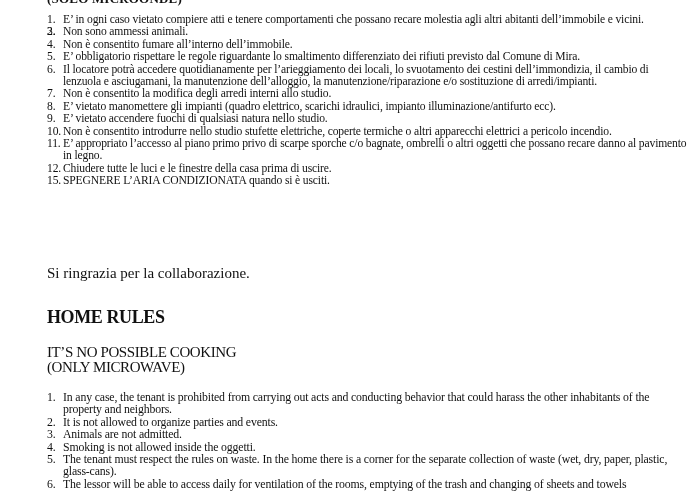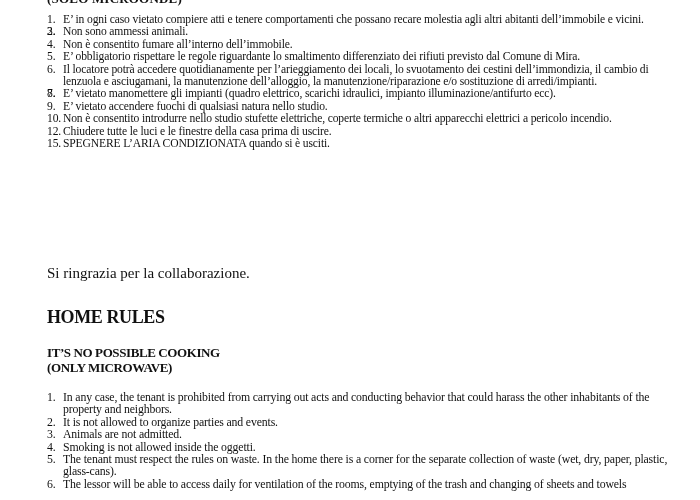--- a/index.html
+++ b/index.html
@@ -14,41 +14,42 @@
     letter-spacing: 0.2px; white-space: nowrap;
   }
   ol.rules { list-style: none; margin: 0; padding: 0; position: absolute; left: 47px; width: 640px; }
   ol.rules li { position: relative; padding-left: 16px; font-size: 11.6px; line-height: 12.4px; letter-spacing: -0.15px; }
   ol.rules li .num { position: absolute; left: 0; top: 0; }
   ol.rules li.wide .num { left: 0; }
   ol.rules li.wide { padding-left: 16px; }
   #it-list { top: 14px; }
   .thanks { position: absolute; left: 47px; top: 265px; font-size: 15px; }
   .h-home { position: absolute; left: 47px; top: 307px; font-weight: bold; font-size: 18px; letter-spacing: -0.4px; }
-  .h-cook { position: absolute; left: 47px; top: 345px; font-weight: bold; font-size: 13px; line-height: 15px; letter-spacing: -0.4px; }
+  .h-cook { position: absolute; left: 47px; top: 345px; font-weight: normal; font-size: 15px; line-height: 15px; letter-spacing: -0.4px; }
   #en-list { top: 391px; }
   #en-list li { font-size: 11.8px; line-height: 12.4px; }
 </style>
 </head>
 <body>
 
 <div class="page">
   <div class="top-heading">(SOLO MICROONDE)</div>
 
   <ol class="rules" id="it-list">
     <li><span class="num">1.</span><span>E’ in ogni caso vietato compiere atti e tenere comportamenti che possano recare molestia agli altri abitanti dell’immobile e vicini.</span></li>
     <li><span class="num">2.</span></li>
     <li><span class="num">3.</span><span>Non sono ammessi animali.</span></li>
     <li><span class="num">4.</span><span>Non è consentito fumare all’interno dell’immobile.</span></li>
     <li><span class="num">5.</span><span>E’ obbligatorio rispettare le regole riguardante lo smaltimento differenziato dei rifiuti previsto dal Comune di Mira.</span></li>
     <li><span class="num">6.</span><span>Il locatore potrà accedere quotidianamente per l’arieggiamento dei locali, lo svuotamento dei cestini dell’immondizia, il cambio di lenzuola e asciugamani, la manutenzione dell’alloggio, la manutenzione/riparazione e/o sostituzione di arredi/impianti.</span></li>
-    <li><span class="num">7.</span></li>
+    <li><span class="num">7.</span><span>Non è consentito la modifica degli arredi interni allo studio.</span></li>
     <li><span class="num">8.</span><span>E’ vietato manomettere gli impianti (quadro elettrico, scarichi idraulici, impianto illuminazione/antifurto ecc).</span></li>
     <li><span class="num">9.</span><span>E’ vietato accendere fuochi di qualsiasi natura nello studio.</span></li>
     <li class="wide"><span class="num">10.</span><span>Non è consentito introdurre nello studio stufette elettriche, coperte termiche o altri apparecchi elettrici a pericolo incendio.</span></li>
+    <li class="wide"><span class="num">11.</span><span>E’ appropriato l’accesso al piano primo privo di scarpe sporche c/o bagnate, ombrelli o altri oggetti che possano recare danno al pavimento in legno.</span></li>
     <li class="wide"><span class="num">12.</span><span>Chiudere tutte le luci e le finestre della casa prima di uscire.</span></li>
     <li class="wide"><span class="num">15.</span><span>SPEGNERE L’ARIA CONDIZIONATA quando si è usciti.</span></li>
   </ol>
 
   <div class="thanks">Si ringrazia per la collaborazione.</div>
 
   <div class="h-home">HOME RULES</div>
   <div class="h-cook">
     <div>IT’S NO POSSIBLE COOKING</div>
     <div>(ONLY MICROWAVE)</div>

